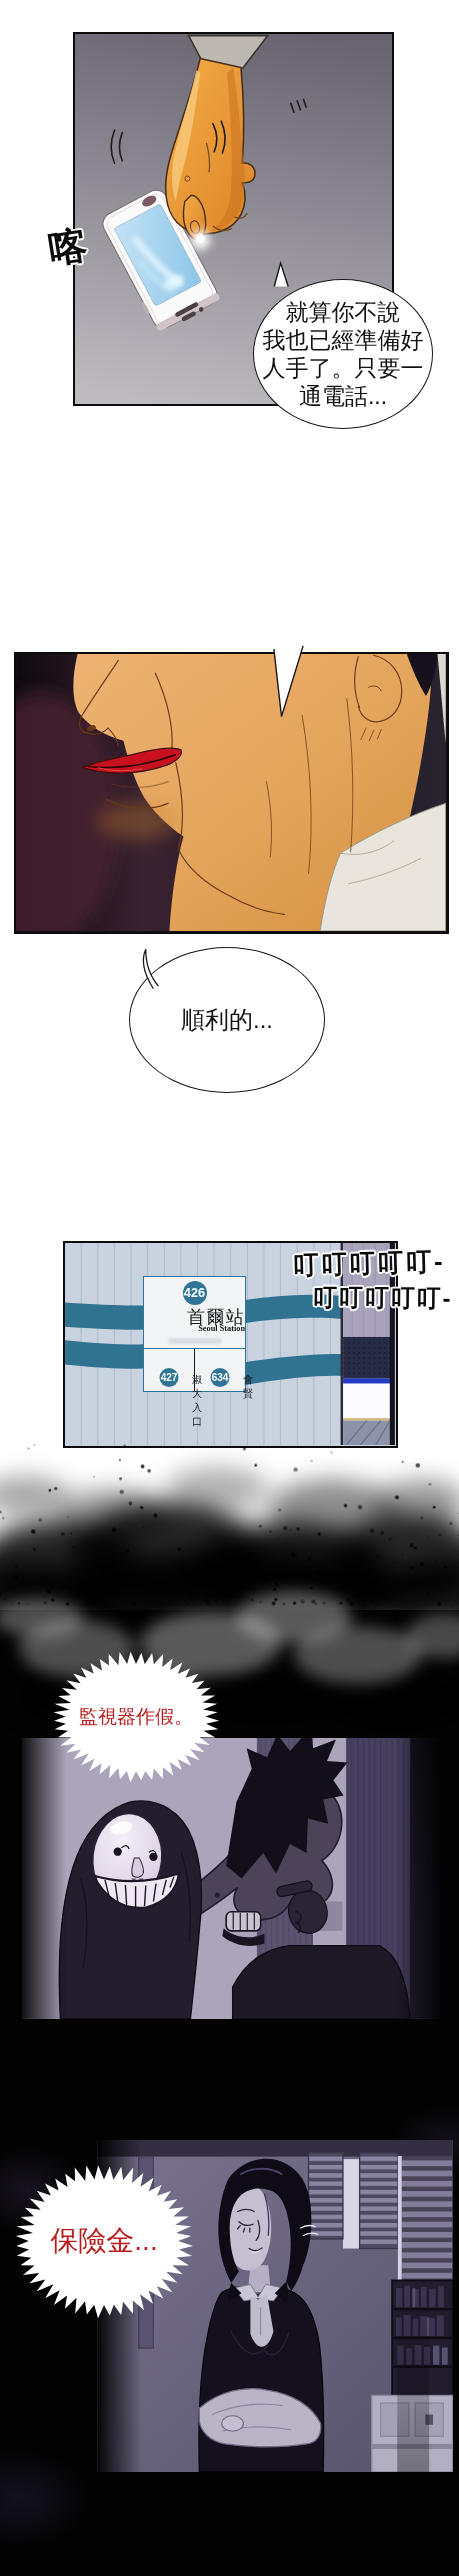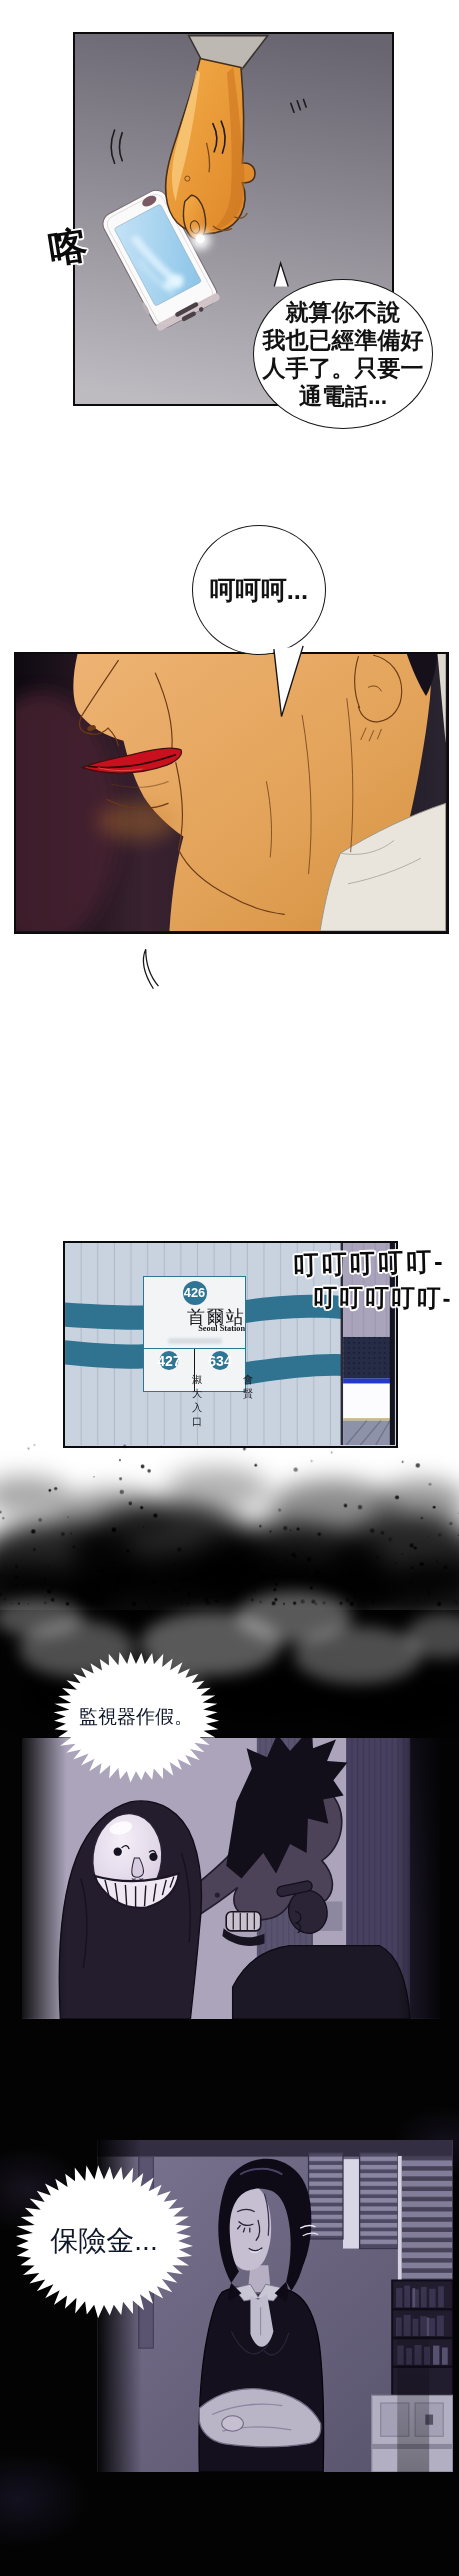--- a/index.html
+++ b/index.html
@@ -15,27 +15,27 @@
   #panel-masked{left:22.4px;top:1687px;width:418px;height:332px;background:#aba4bb;z-index:2;border:none;}
   #panel-woman{left:97px;top:2140px;width:356px;height:332px;background:#6e6880;z-index:2;border:none;}
   
   #black-zone{left:0;top:1610px;width:460px;height:966px;z-index:1;background-color:#030303;
     background-image:radial-gradient(ellipse 83px 61px at 6% 60%,#17131f 0%,rgba(23,19,31,0) 70%),
                      radial-gradient(ellipse 102px 70px at 4% 92%,#141120 0%,rgba(20,17,32,0) 70%),
                      radial-gradient(ellipse 77px 51px at 97% 55%,#120f1a 0%,rgba(18,15,26,0) 70%);}
   #splatter-svg{left:0;top:1406px;z-index:3;}
   
   .bubble{position:absolute;background:#fff;border:1.6px solid #161616;border-radius:50%;
-    display:flex;align-items:center;justify-content:center;text-align:center;z-index:4;color:#121212;font-weight:bold;}
+    display:flex;align-items:center;justify-content:center;text-align:center;z-index:4;color:#121212;}
   #bubble-caller{left:253px;top:279px;width:178px;height:148px;font-size:23px;line-height:28px;}
   #bubble-laugh{left:192px;top:525px;width:132px;height:128px;font-size:25.6px;}
   #bubble-smooth{left:129px;top:947px;width:194px;height:144px;font-size:24px;}
   .bubble-tail{position:absolute;z-index:5;overflow:visible;}
   
-  .burst-wrap{position:absolute;z-index:4;display:flex;align-items:center;justify-content:center;text-align:center;color:#0f172a;}
+  .burst-wrap{position:absolute;z-index:4;display:flex;align-items:center;justify-content:center;text-align:center;color:#b91c1c;}
   .burst-wrap svg{position:absolute;left:0;top:0;}
   .burst-label{position:relative;z-index:2;}
   #burst-cctv{left:48px;top:1646px;width:176px;height:141px;font-size:19px;}
   #burst-insurance{left:10px;top:2160px;width:188px;height:162px;font-size:28px;}
   
   .sfx{position:absolute;z-index:5;font-weight:700;color:#0b0b0b;white-space:nowrap;
     text-shadow:-1.9px 0 0 #fff,1.9px 0 0 #fff,0 -1.9px 0 #fff,0 1.9px 0 #fff,
                 -1.3px -1.3px 0 #fff,1.3px -1.3px 0 #fff,-1.3px 1.3px 0 #fff,1.3px 1.3px 0 #fff;}
   #sfx-tap{left:49px;top:222px;font-size:38px;transform:rotate(-9deg);}
   #sfx-ring1{left:293px;top:1246px;font-size:25.6px;letter-spacing:2.6px;transform:rotate(-1.5deg);}
@@ -45,21 +45,21 @@
     border:1.3px solid #2e7596;box-sizing:border-box;z-index:3;text-align:right;color:#17181c;}
   .sign-badge{position:absolute;left:50%;transform:translateX(-50%);background:#2e7596;color:#fff;
     border-radius:50%;display:flex;align-items:center;justify-content:center;font-weight:700;}
   #sign-badge-main{top:3.8px;width:24px;height:24px;font-size:12.8px;}
   #sign-name{position:absolute;top:28px;left:0;right:0;font-size:18px;letter-spacing:1.3px;}
   #sign-name-en{position:absolute;top:47px;left:0;right:0;font-size:8.3px;font-weight:700;font-family:Liberation Serif, serif;}
   #sign-smudge{position:absolute;left:24px;top:61px;width:54px;height:6.4px;background:#d9dee3;border-radius:3.2px;filter:blur(1.3px);}
   #sign-bottom{position:absolute;left:0;right:0;bottom:0;height:42px;border-top:1.3px solid #2e7596;display:flex;}
   .sign-cell{position:relative;flex:1;height:100%;}
   .sign-cell.first{border-right:1.3px solid #15161a;}
-  .sign-cell .sign-badge{top:2px;width:19px;height:19px;font-size:14px;}
+  .sign-cell .sign-badge{top:19px;width:19px;height:19px;font-size:10px;}
   .sign-cell-name{position:absolute;top:24px;left:0;right:0;font-size:10.2px;letter-spacing:0.6px;padding-left:48px;}
   svg{display:block;}
 </style>
 </head>
 <body>
 
 <div id="webtoon-page">
 
   <div id="panel-phone" class="panel">
     <svg width="316" height="369" viewBox="0 0 495 577">
@@ -144,23 +144,20 @@
       <div>就算你不說</div>
       <div>我也已經準備好</div>
       <div>人手了。只要一</div>
       <div>通電話...</div>
     </div>
   </div>
   <svg class="bubble-tail" style="left:273px;top:261px;" width="19" height="27" viewBox="0 0 30 42">
     <path d="M2,40 L12,3 L24,40" fill="#fff" stroke="#161616" stroke-width="2.2"></path>
   </svg>
 
-  <div id="bubble-laugh" class="bubble">
-    <div>呵呵呵...</div>
-  </div>
   <svg class="bubble-tail" style="left:271px;top:644px;" width="35" height="75" viewBox="0 0 54 118">
     <path d="M4,8 L16,114 L50,3" fill="#fff" stroke="#161616" stroke-width="2.2"></path>
   </svg>
 
   <div id="panel-face" class="panel">
     <svg width="430" height="277" viewBox="0 0 673 434">
       <defs>
         <linearGradient id="faceBg" x1="0" y1="0" x2="1" y2="0">
           <stop offset="0" stop-color="#0e0a10"></stop>
             <stop offset="0.3" stop-color="#3a2230"></stop>
@@ -212,20 +209,23 @@
 
       <g>
         <path d="M104,178 C140,190 190,190 236,174 C252,168 262,158 258,150 C244,144 210,150 180,158
                  C150,164 120,170 104,178 Z" fill="#c8101e" stroke="#40100e" stroke-width="2"></path>
         <path d="M112,176 C150,181 200,176 250,158" fill="none" stroke="#2a0808" stroke-width="2.5"></path>
         <path d="M128,178 C150,184 176,184 198,180" fill="none" stroke="#ef5a52" stroke-width="1.5" opacity="0.8"></path>
       </g>
     </svg>
   </div>
 
+  <div id="bubble-smooth" class="bubble">
+    <div>順利的...</div>
+  </div>
   <svg class="bubble-tail" style="left:133px;top:948px;" width="28" height="42" viewBox="0 0 44 66">
     <path d="M32,64 C18,42 12,20 20,2 C20,26 28,46 40,60" fill="#fff" stroke="#161616" stroke-width="2"></path>
   </svg>
 
   <div id="panel-subway" class="panel">
     <svg width="330" height="202" viewBox="0 0 516 316">
       <defs>
         <pattern id="seams" width="26" height="316" patternUnits="userSpaceOnUse">
           <rect width="26" height="316" fill="#c9d3e0"></rect>
           <line x1="25" y1="0" x2="25" y2="316" stroke="#aab6c6" stroke-width="1.5"></line>

